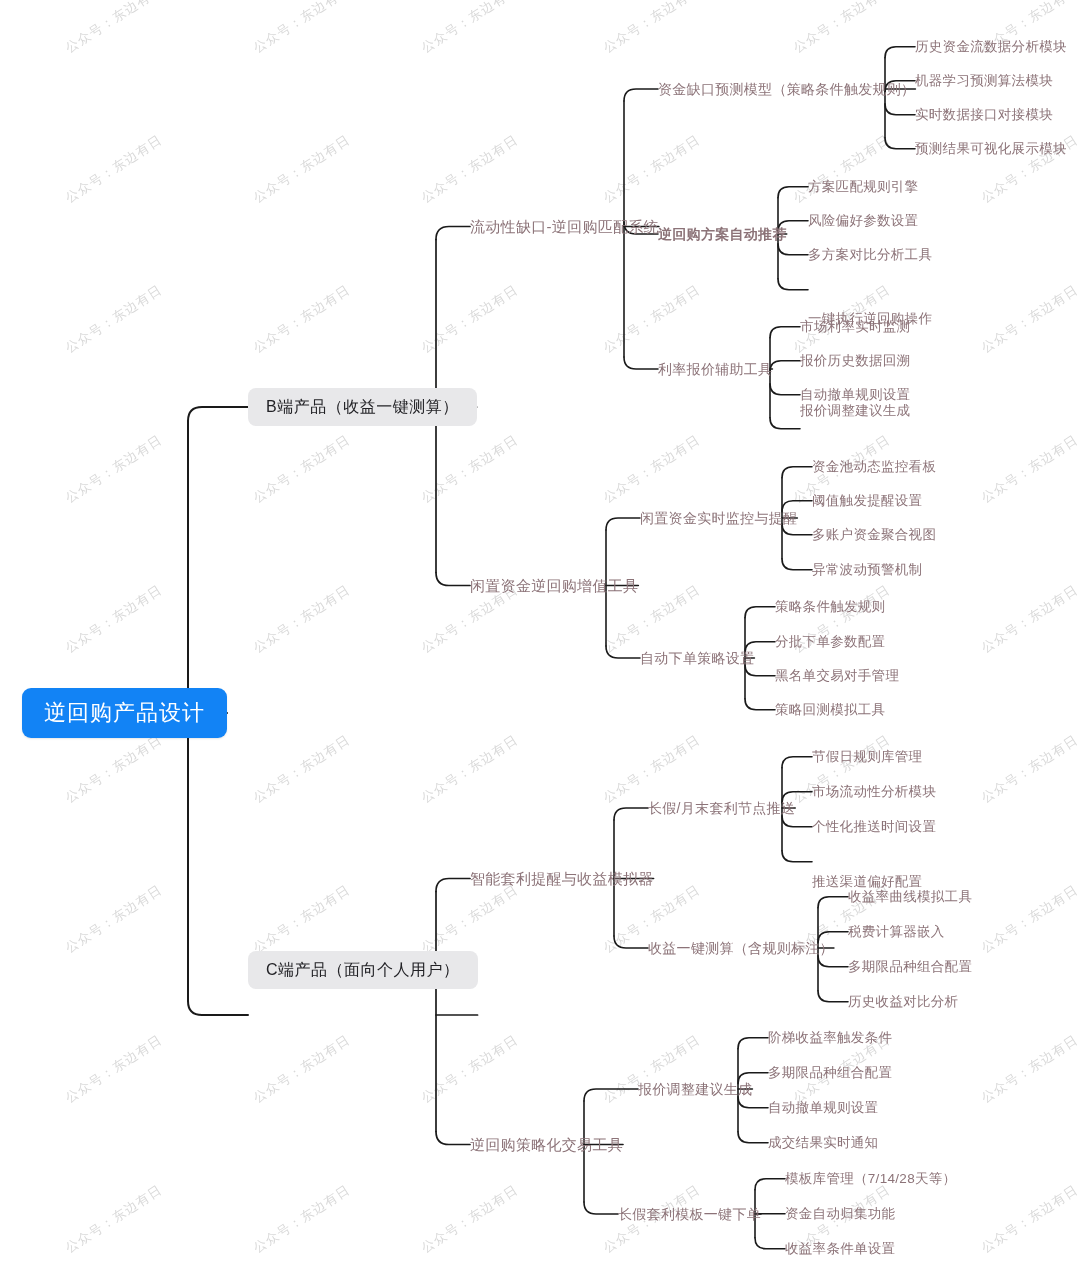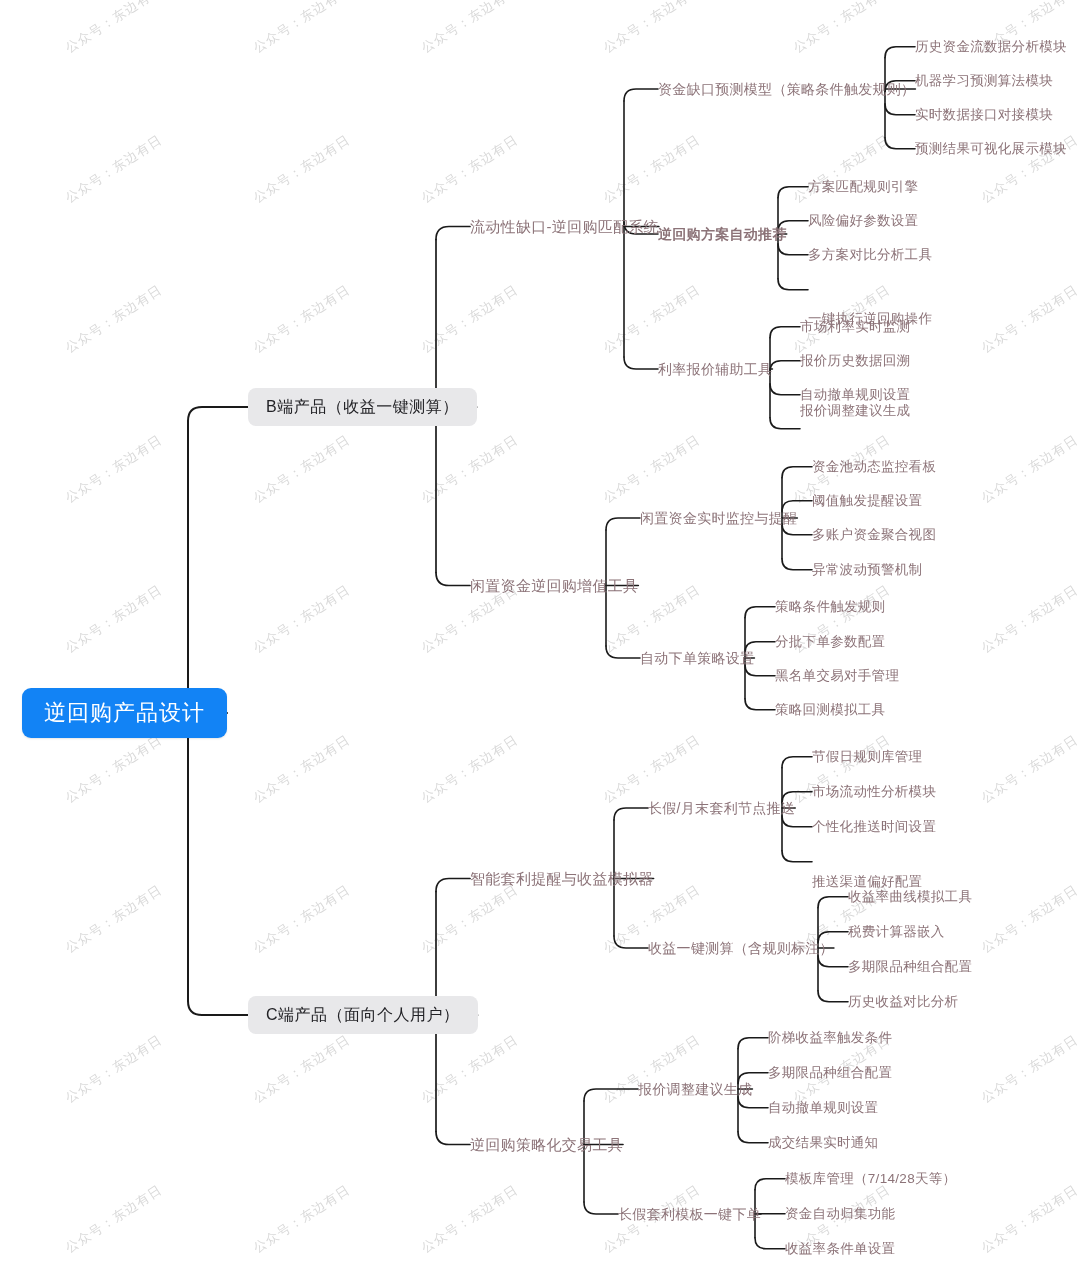--- a/index.html
+++ b/index.html
@@ -227,21 +227,21 @@
       <path d="M 761 1214 L 755 1214" fill="none" stroke="#1a1a1a" stroke-width="1.6" stroke-linecap="round" stroke-linejoin="round"></path>
       <path d="M 755 1189.75 L 755 1237.75" fill="none" stroke="#1a1a1a" stroke-width="1.6" stroke-linecap="round" stroke-linejoin="round"></path>
       <path d="M 755 1189.75 Q 755 1178.75 766 1178.75 L 785 1178.75" fill="none" stroke="#1a1a1a" stroke-width="1.6" stroke-linecap="round" stroke-linejoin="round"></path>
       <path d="M 755 1213.75 L 785 1213.75" fill="none" stroke="#1a1a1a" stroke-width="1.6" stroke-linecap="round" stroke-linejoin="round"></path>
       <path d="M 755 1237.75 Q 755 1248.75 766 1248.75 L 785 1248.75" fill="none" stroke="#1a1a1a" stroke-width="1.6" stroke-linecap="round" stroke-linejoin="round"></path>
     </svg>
 
   <div id="nodes-layer">
       <div class="node node-root" style="left: 22px; top: 688px;">逆回购产品设计</div>
       <div class="node node-l2" style="left: 248px; top: 388px;">B端产品（收益一键测算）</div>
-      <div class="node node-l2" style="left: 248px; top: 996px;">C端产品（面向个人用户）</div>
+      <div class="node node-l2" style="left: 248px; top: 951px;">C端产品（面向个人用户）</div>
       <div class="node node-l3" style="left: 470px; top: 217px;">流动性缺口-逆回购匹配系统</div>
       <div class="node node-l3" style="left: 470px; top: 576px;">闲置资金逆回购增值工具</div>
       <div class="node node-l3" style="left: 470px; top: 869px;">智能套利提醒与收益模拟器</div>
       <div class="node node-l3" style="left: 470px; top: 1135px;">逆回购策略化交易工具</div>
       <div class="node node-l4" style="left: 658px; top: 80px;">资金缺口预测模型（策略条件触发规则）</div>
       <div class="node node-l4" style="left: 658px; top: 225px; font-weight: bold;">逆回购方案自动推荐</div>
       <div class="node node-l4" style="left: 658px; top: 360px;">利率报价辅助工具</div>
       <div class="node node-l4" style="left: 640px; top: 509px;">闲置资金实时监控与提醒</div>
       <div class="node node-l4" style="left: 640px; top: 649px;">自动下单策略设置</div>
       <div class="node node-l4" style="left: 648px; top: 799px;">长假/月末套利节点推送</div>

